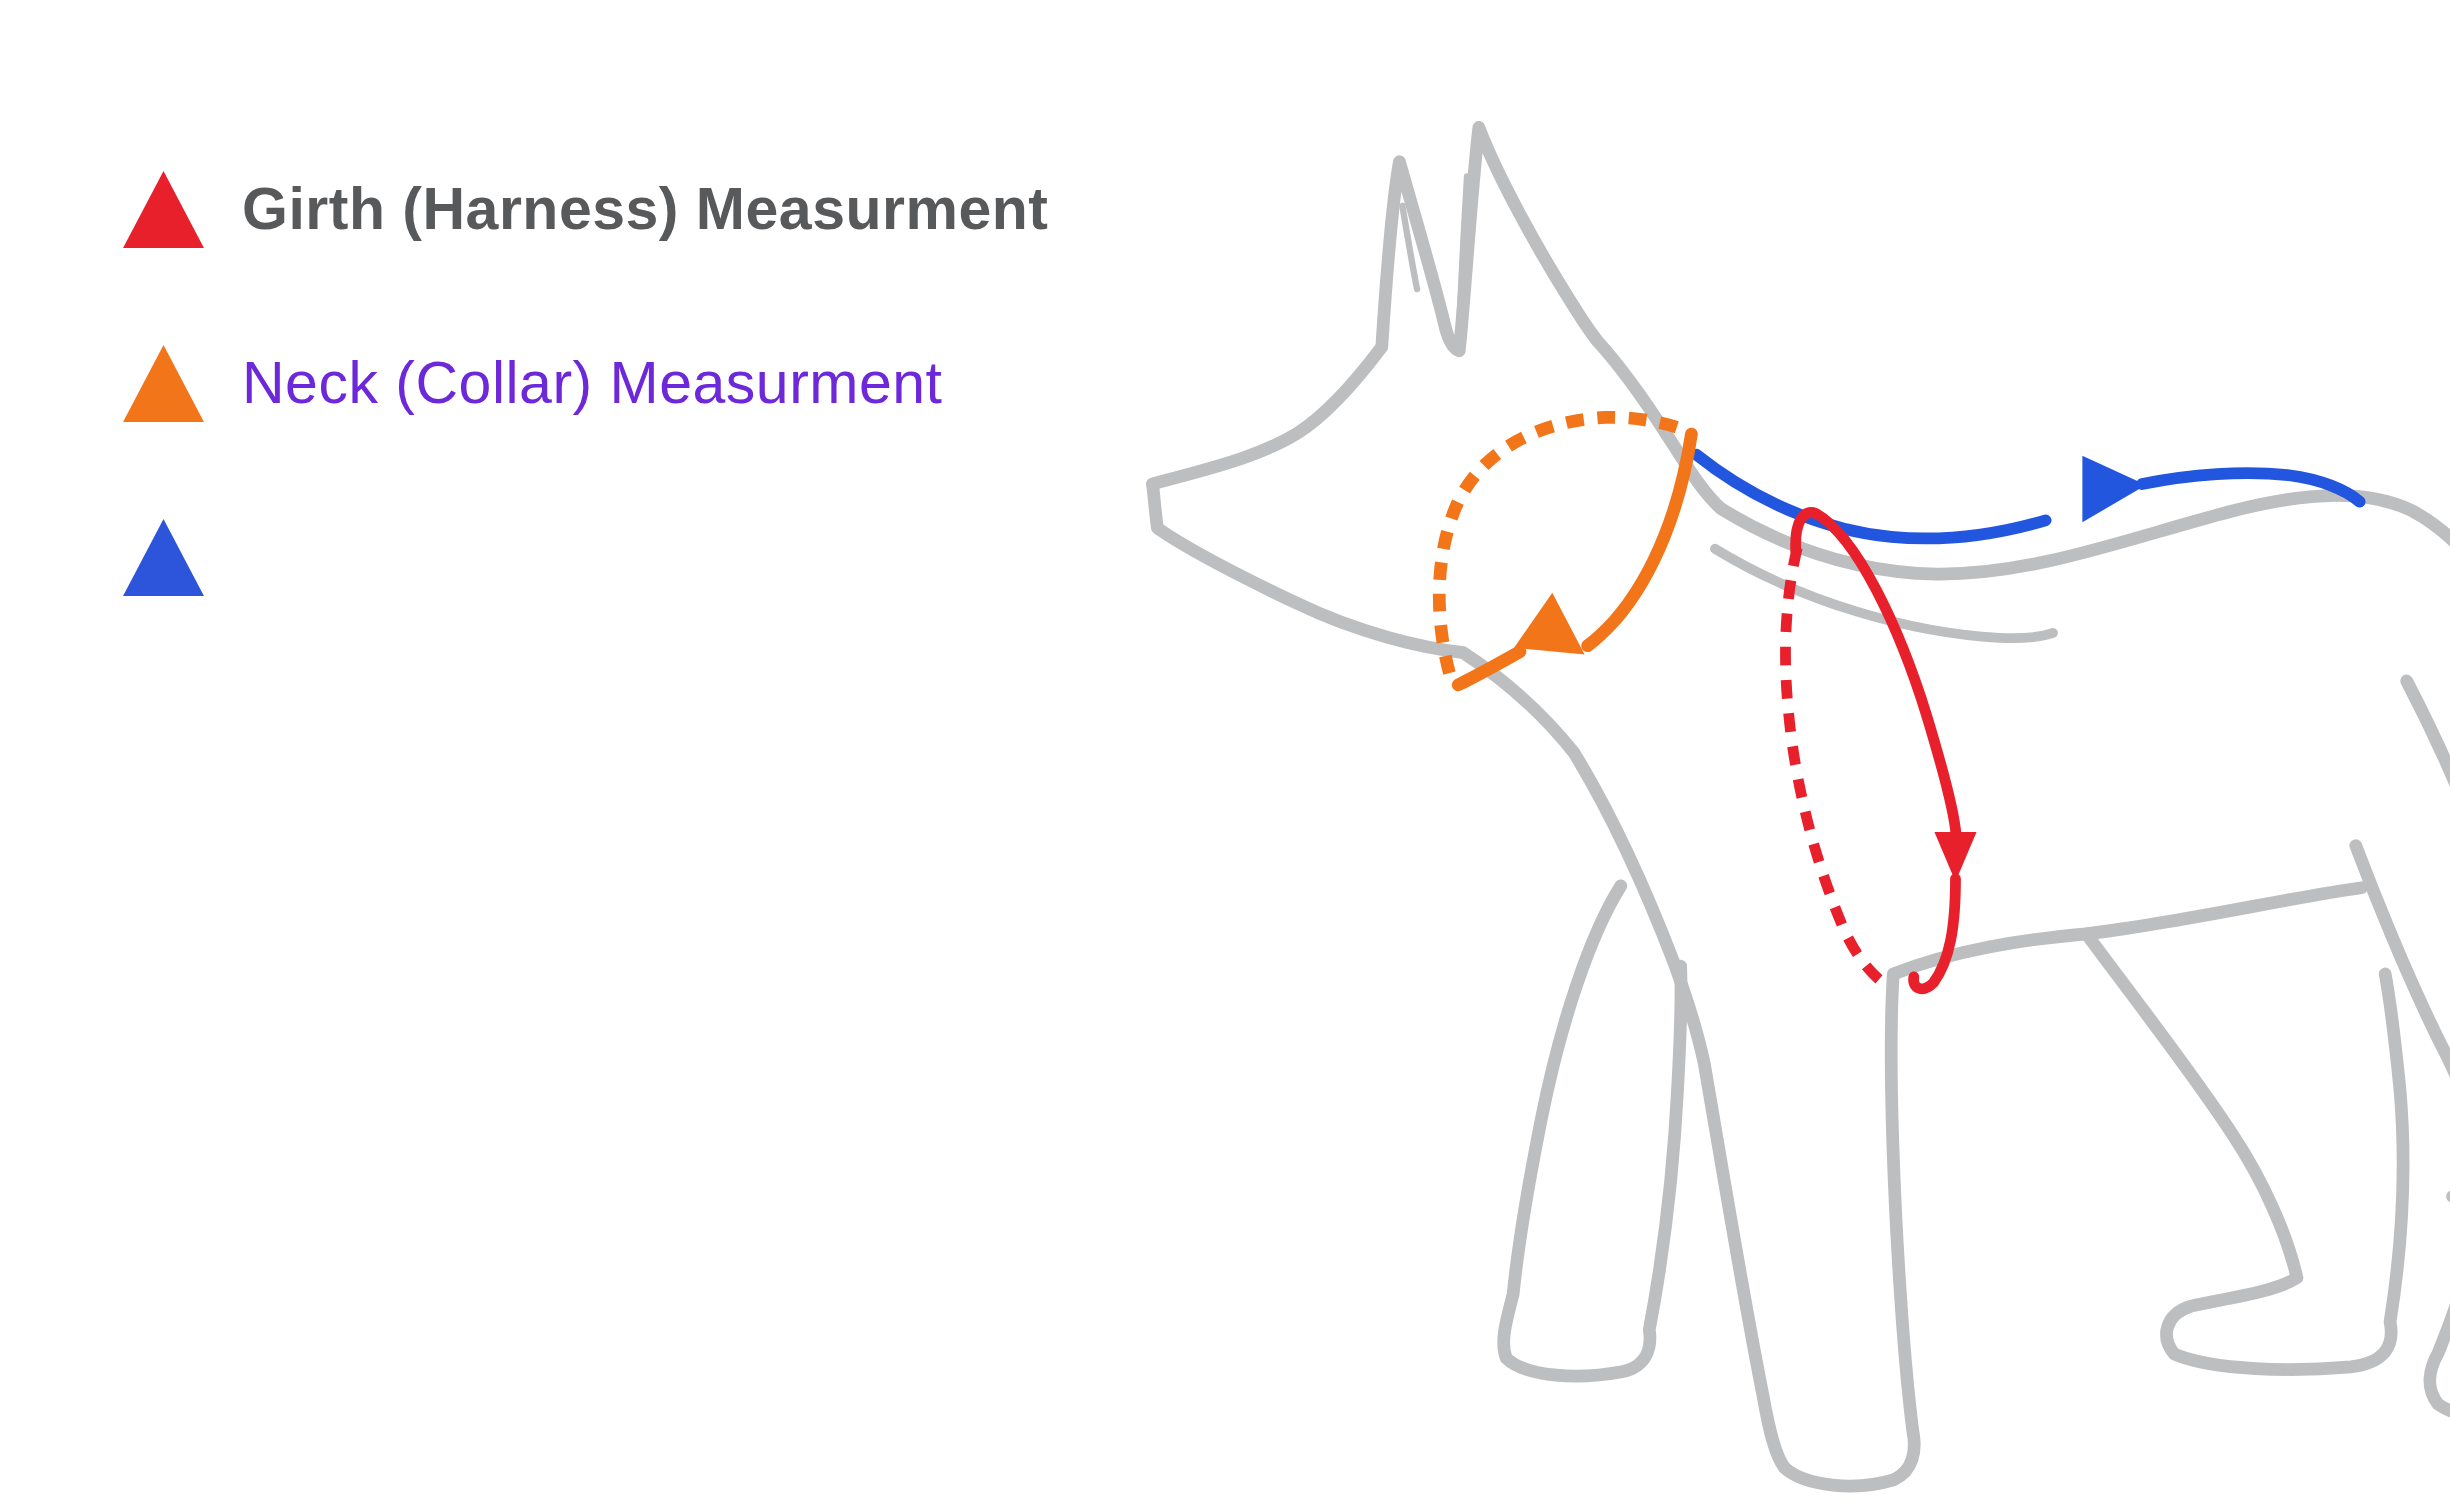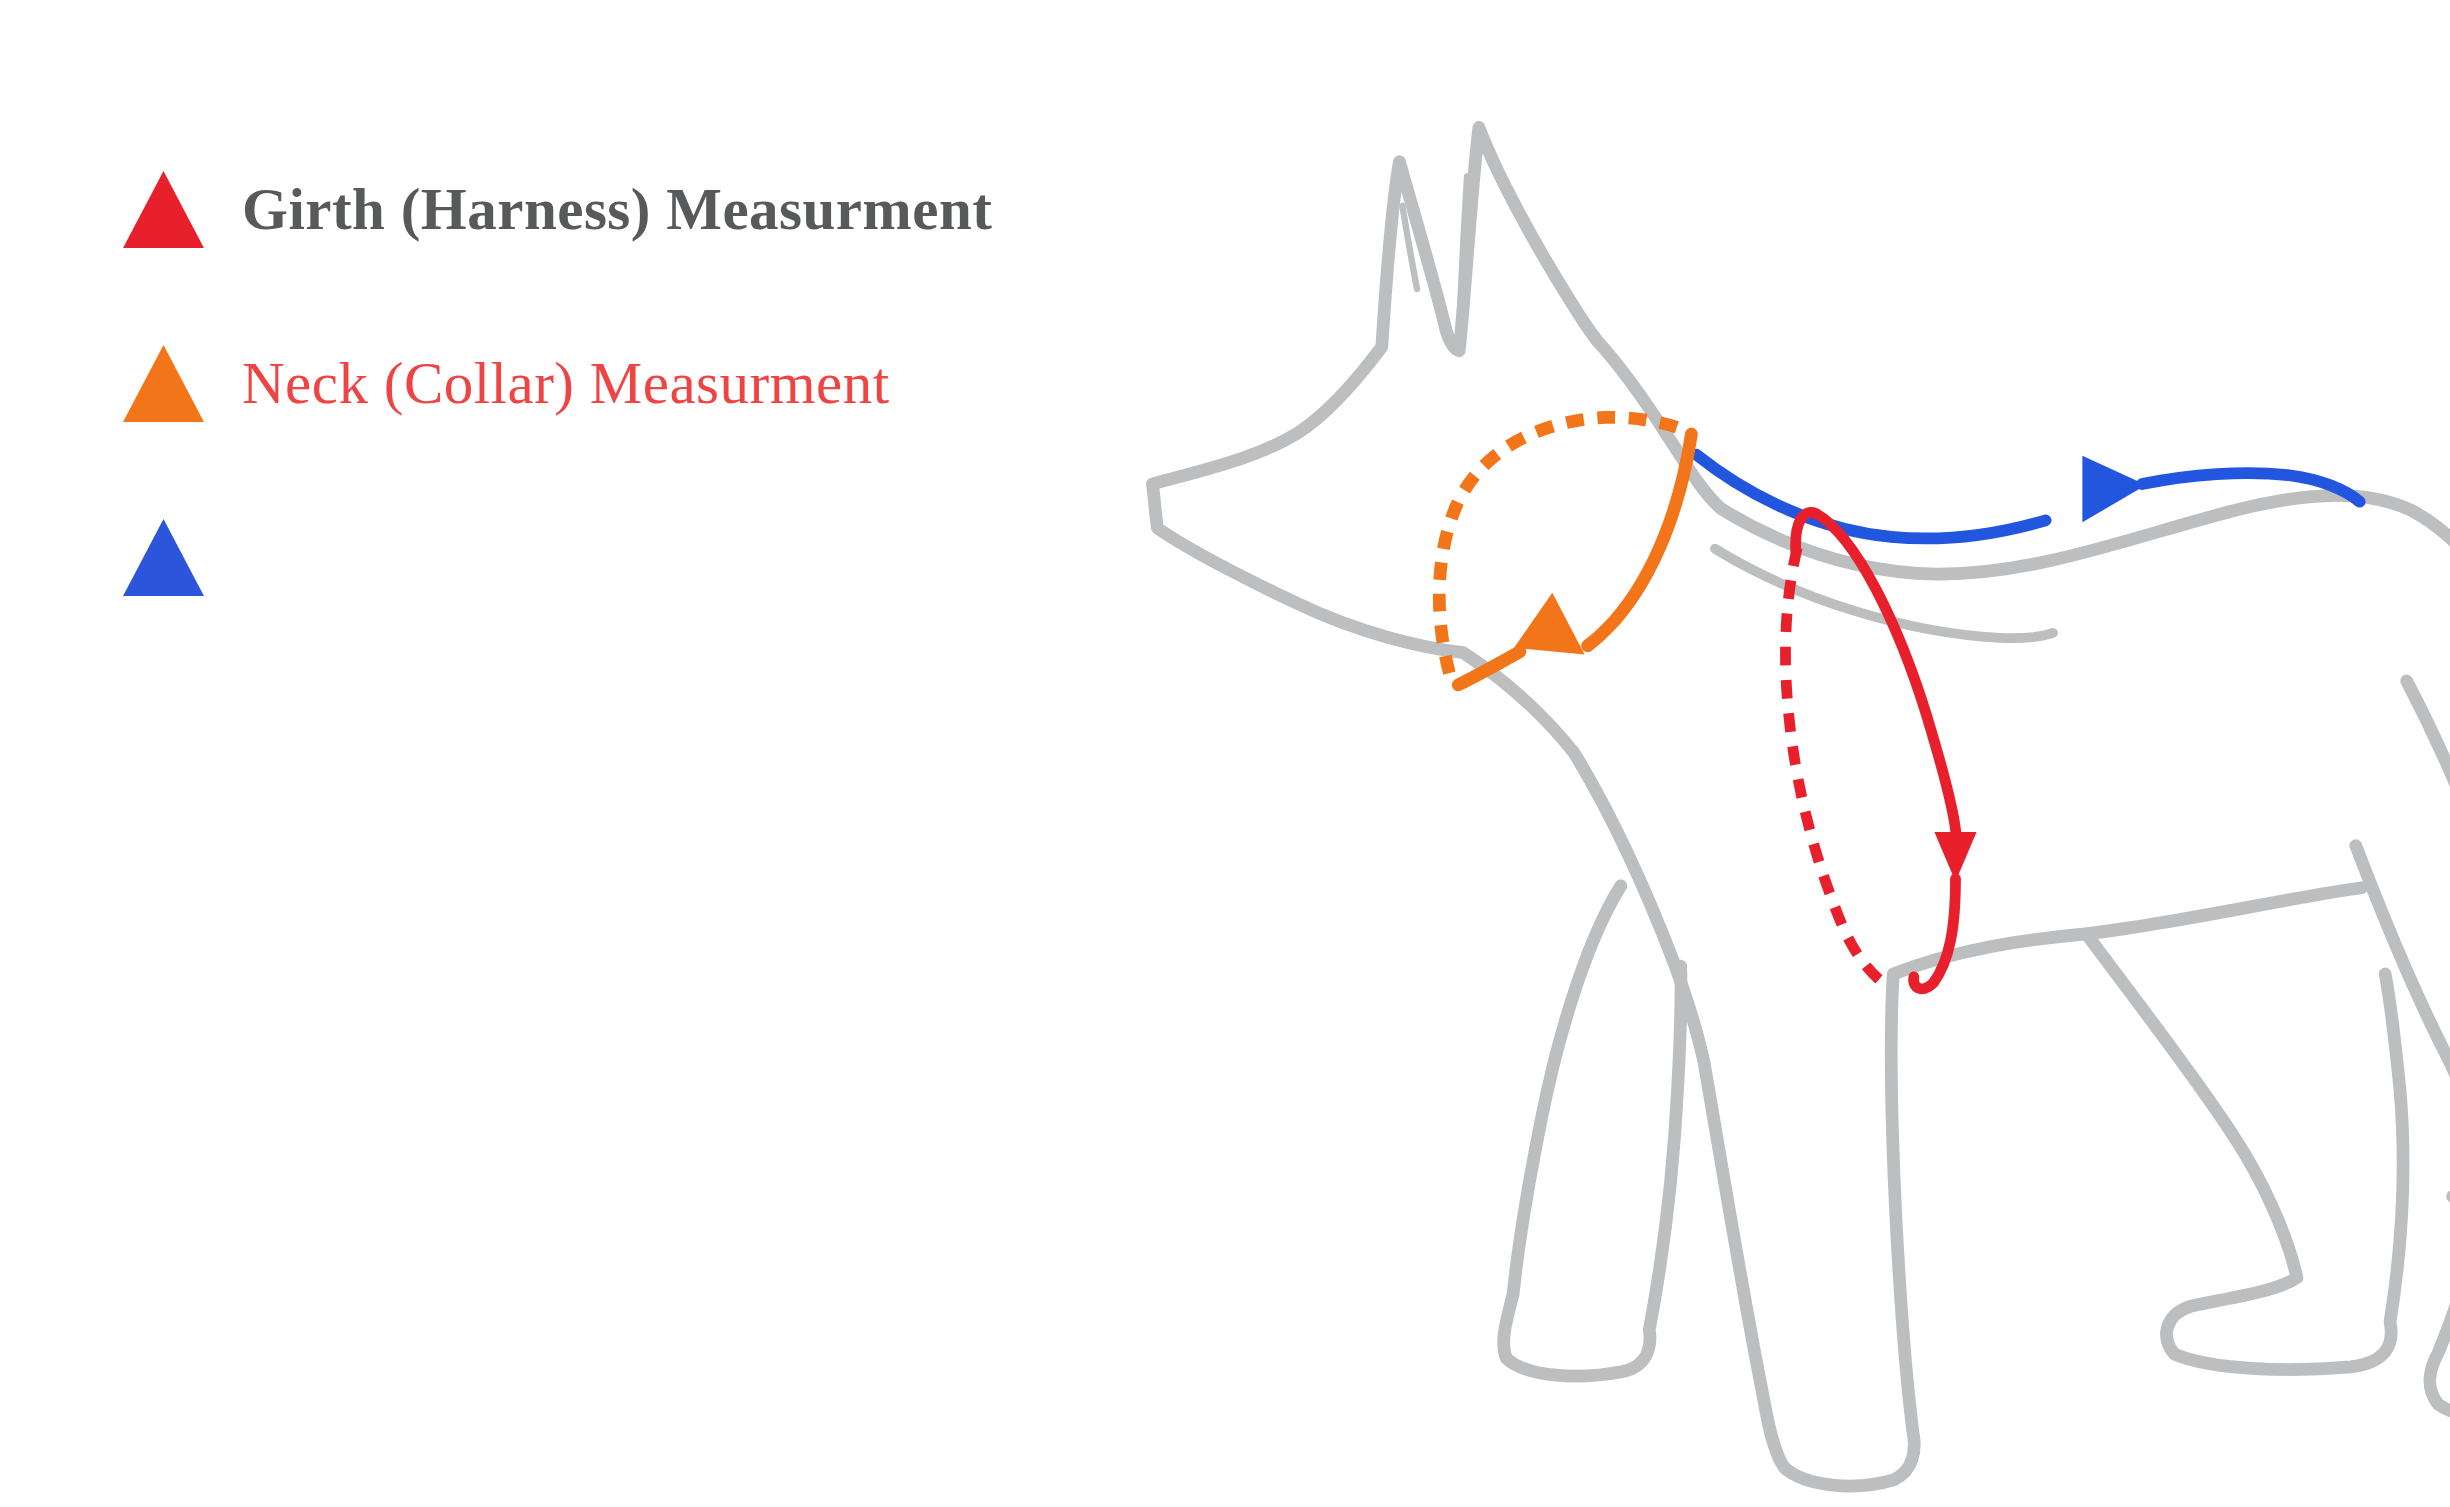--- a/index.html
+++ b/index.html
@@ -32,21 +32,20 @@
     width: 81px;
     height: 77px;
     flex: 0 0 81px;
   }
   .legend-label {
     margin-left: 38px;
     font-size: 59px;
     letter-spacing: 0.5px;
     white-space: nowrap;
     line-height: 1;
-    font-family: Liberation Serif, serif;
   }
   .legend-row.bold .legend-label {
     font-weight: 700;
   }
   .diagram-svg {
     position: absolute;
     left: 0;
     top: 0;
   }
 </style>
@@ -61,21 +60,21 @@
       <svg class="legend-tri" viewBox="0 0 165 157">
         <polygon points="82.5,0 165,157 0,157" fill="#E8202B"></polygon>
       </svg>
       <span class="legend-label" style="color: rgb(88, 89, 91);">Girth (Harness) Measurment</span>
     </div>
 
     <div class="legend-row">
       <svg class="legend-tri" viewBox="0 0 165 157">
         <polygon points="82.5,0 165,157 0,157" fill="#F3751A"></polygon>
       </svg>
-      <span class="legend-label" style="color: #ef4444;">Neck (Collar) Measurment</span>
+      <span class="legend-label" style="color: #6d28d9;">Neck (Collar) Measurment</span>
     </div>
 
     <div class="legend-row">
       <svg class="legend-tri" viewBox="0 0 165 157">
         <polygon points="82.5,0 165,157 0,157" fill="#2D55DC"></polygon>
       </svg>
     </div>
 
   </div>
 

